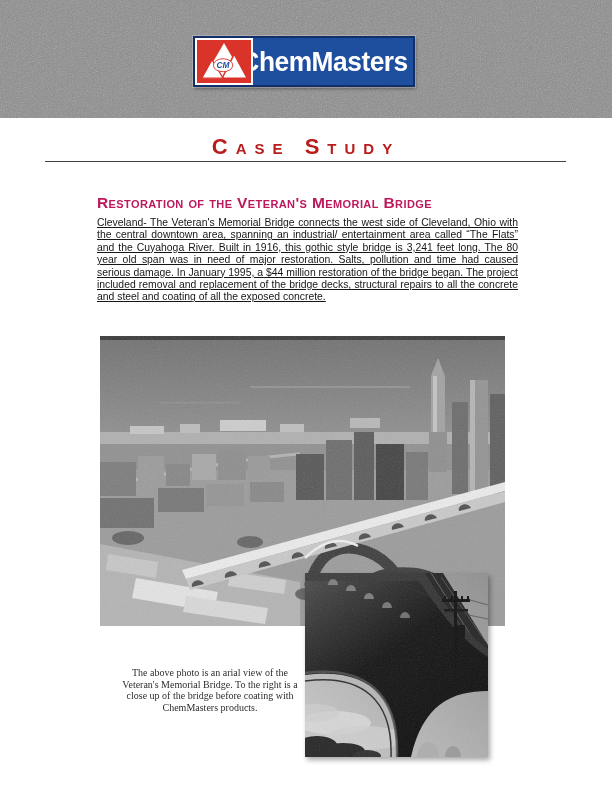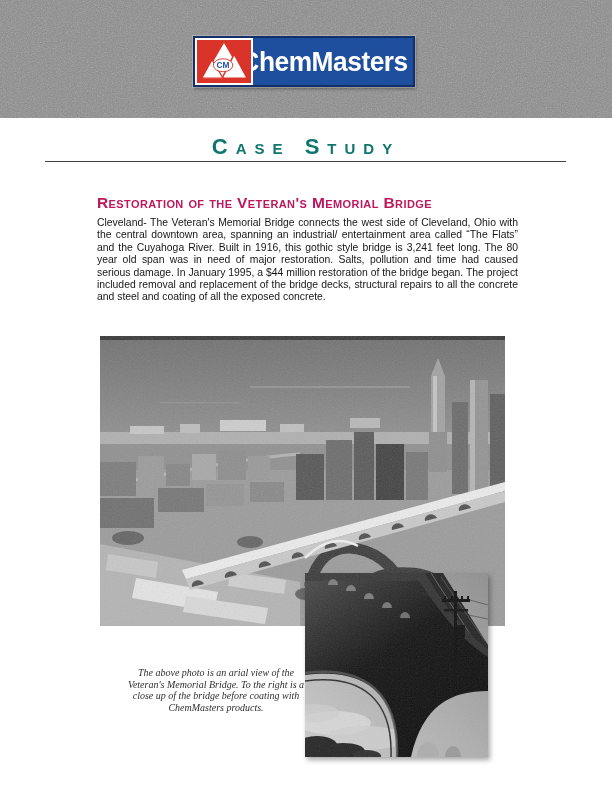--- a/index.html
+++ b/index.html
@@ -8,51 +8,51 @@
 
   
   .header-band{position:absolute;left:0;top:0;width:612px;height:118px;background:#8b8b8b;}
   .header-band svg{display:block;}
 
   
   .logo{position:absolute;left:193px;top:36px;width:222px;height:51px;display:flex;
         border:2px solid #122f6a;background:#1e4f9e;box-sizing:border-box;
         box-shadow:0 0 0 1px rgba(230,230,230,.35), 1px 2px 3px rgba(0,0,0,.35);}
   .logo-red{width:58px;background:#d9332a;border:2px solid #ffffff;box-sizing:border-box;
-            display:flex;align-items:center;justify-content:center;}
+            display:flex;align-items:center;justify-content:center;font-style:italic;}
   .logo-blue{flex:1;display:flex;align-items:center;justify-content:flex-end;overflow:hidden;}
   .logo-brand{color:#ffffff;font-weight:bold;font-size:28px;letter-spacing:-0.5px;
               transform:scaleX(0.94);white-space:nowrap;}
 
   
   .case-title{position:absolute;top:134px;left:0;width:612px;text-align:center;
               font-weight:bold;font-size:22px;font-variant:small-caps;letter-spacing:8px;
-              color:#0f766e;}
+              color:#b91c1c;}
   .title-rule{position:absolute;top:161px;left:45px;width:521px;border-top:1.4px solid #3f3f3f;}
   .section-heading{position:absolute;top:194px;left:97px;width:450px;
                    font-weight:bold;font-size:15.5px;font-variant:small-caps;
                    letter-spacing:0.4px;color:#be185d;}
 
   
   .body-text{position:absolute;top:217px;left:97px;width:424px;
              font-size:10.4px;line-height:12.4px;color:#161616;}
-  .body-text p{margin:0 3px 9px 0;}
+  .body-text p{margin:0 3px 9px 0;text-decoration:underline;}
   .body-text p.first{text-align:justify;}
 
   
   .photo{position:absolute;overflow:hidden;}
   .photo svg{display:block;}
   .photo-aerial{left:100px;top:336px;width:405px;height:290px;}
   .photo-bridge{left:305px;top:573px;width:183px;height:184px;
                 box-shadow:2px 3px 5px rgba(0,0,0,.35);}
 
   
-  .caption{position:absolute;left:124px;top:667px;width:184px;text-align:center;
+  .caption{position:absolute;left:118px;top:667px;width:184px;text-align:center;
            font-family:"Liberation Serif",serif;font-size:10px;line-height:11.7px;
-           color:#2e2e2e;font-style:italic;}
+           color:#2e2e2e;}
 </style>
 </head>
 <body>
 
 <div class="page">
 
   <div class="header-band">
     <svg width="612" height="118" aria-hidden="true">
       <filter id="grainH">
           <feTurbulence type="fractalNoise" baseFrequency="0.8" numOctaves="2" stitchTiles="stitch"></feTurbulence>

